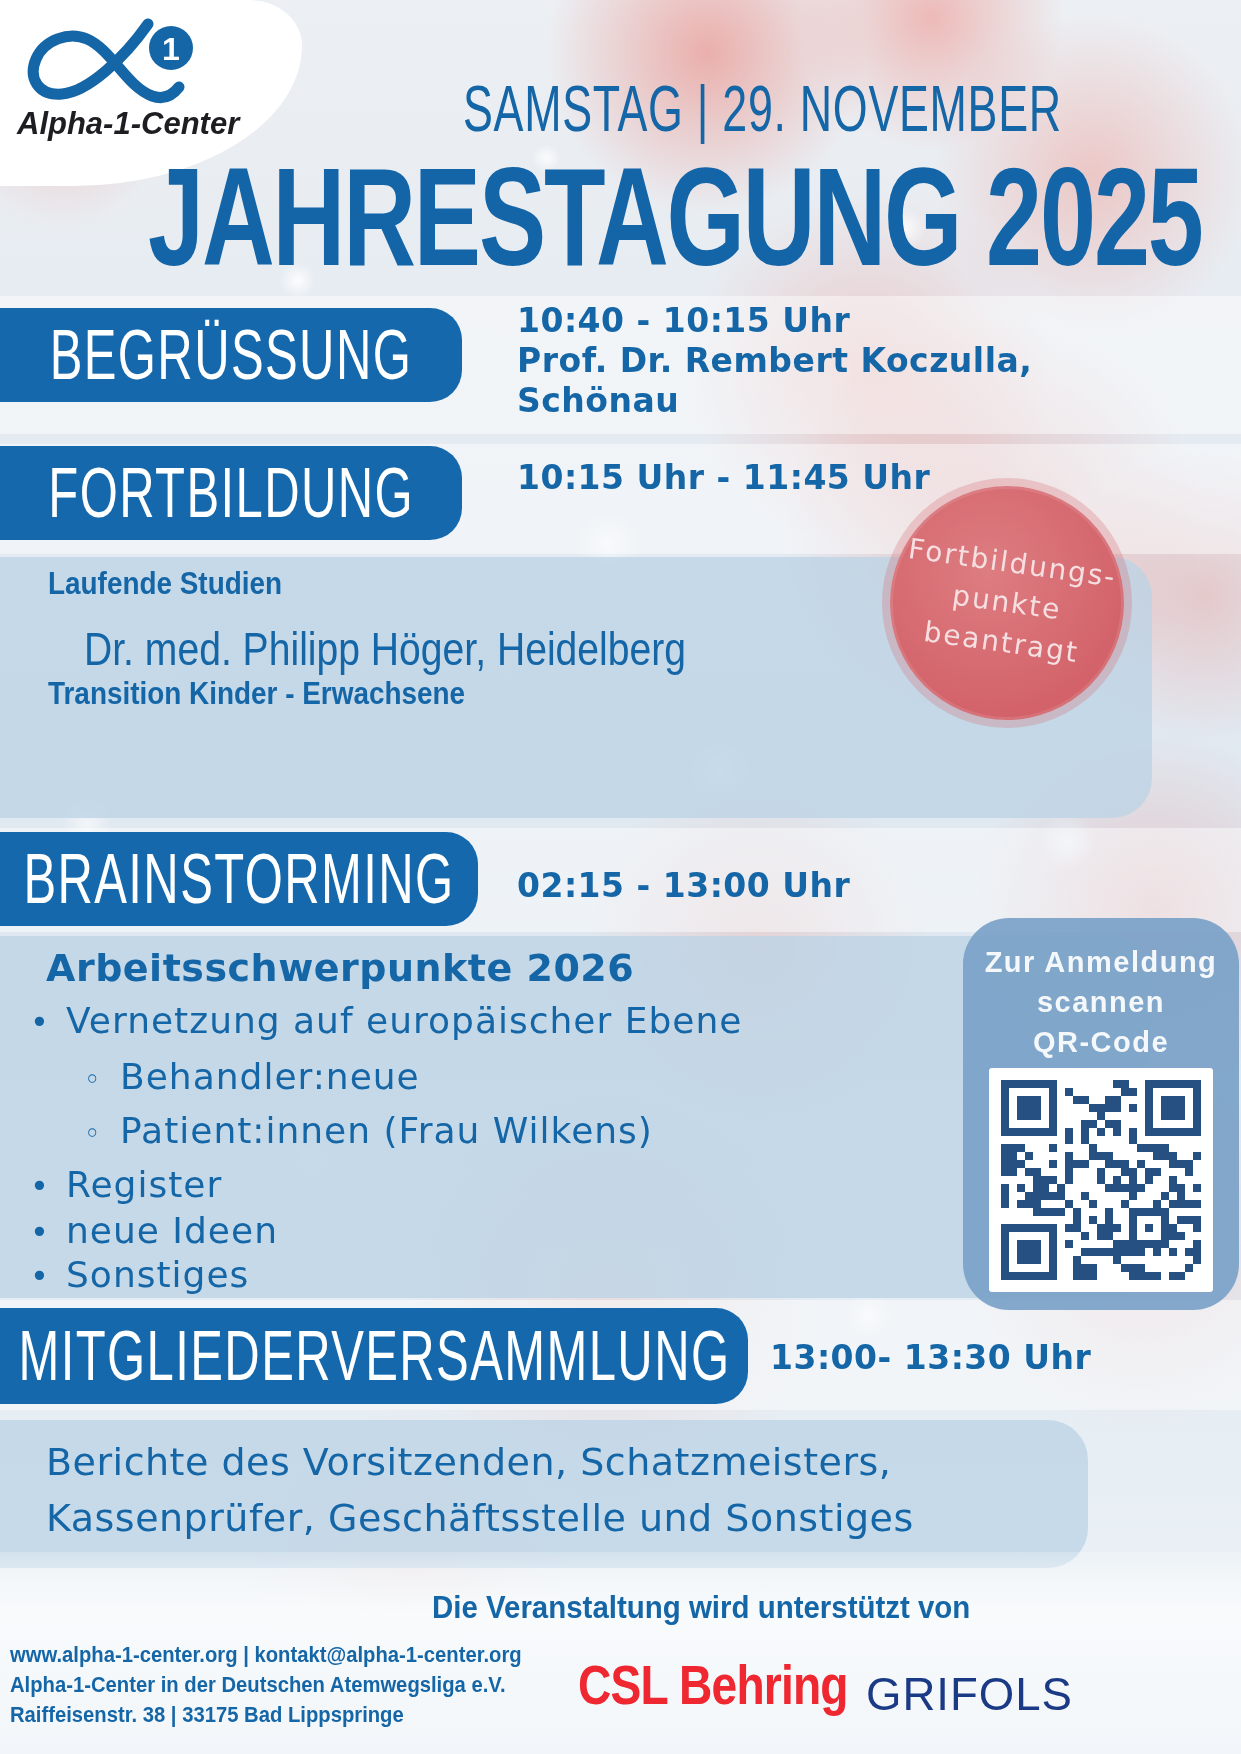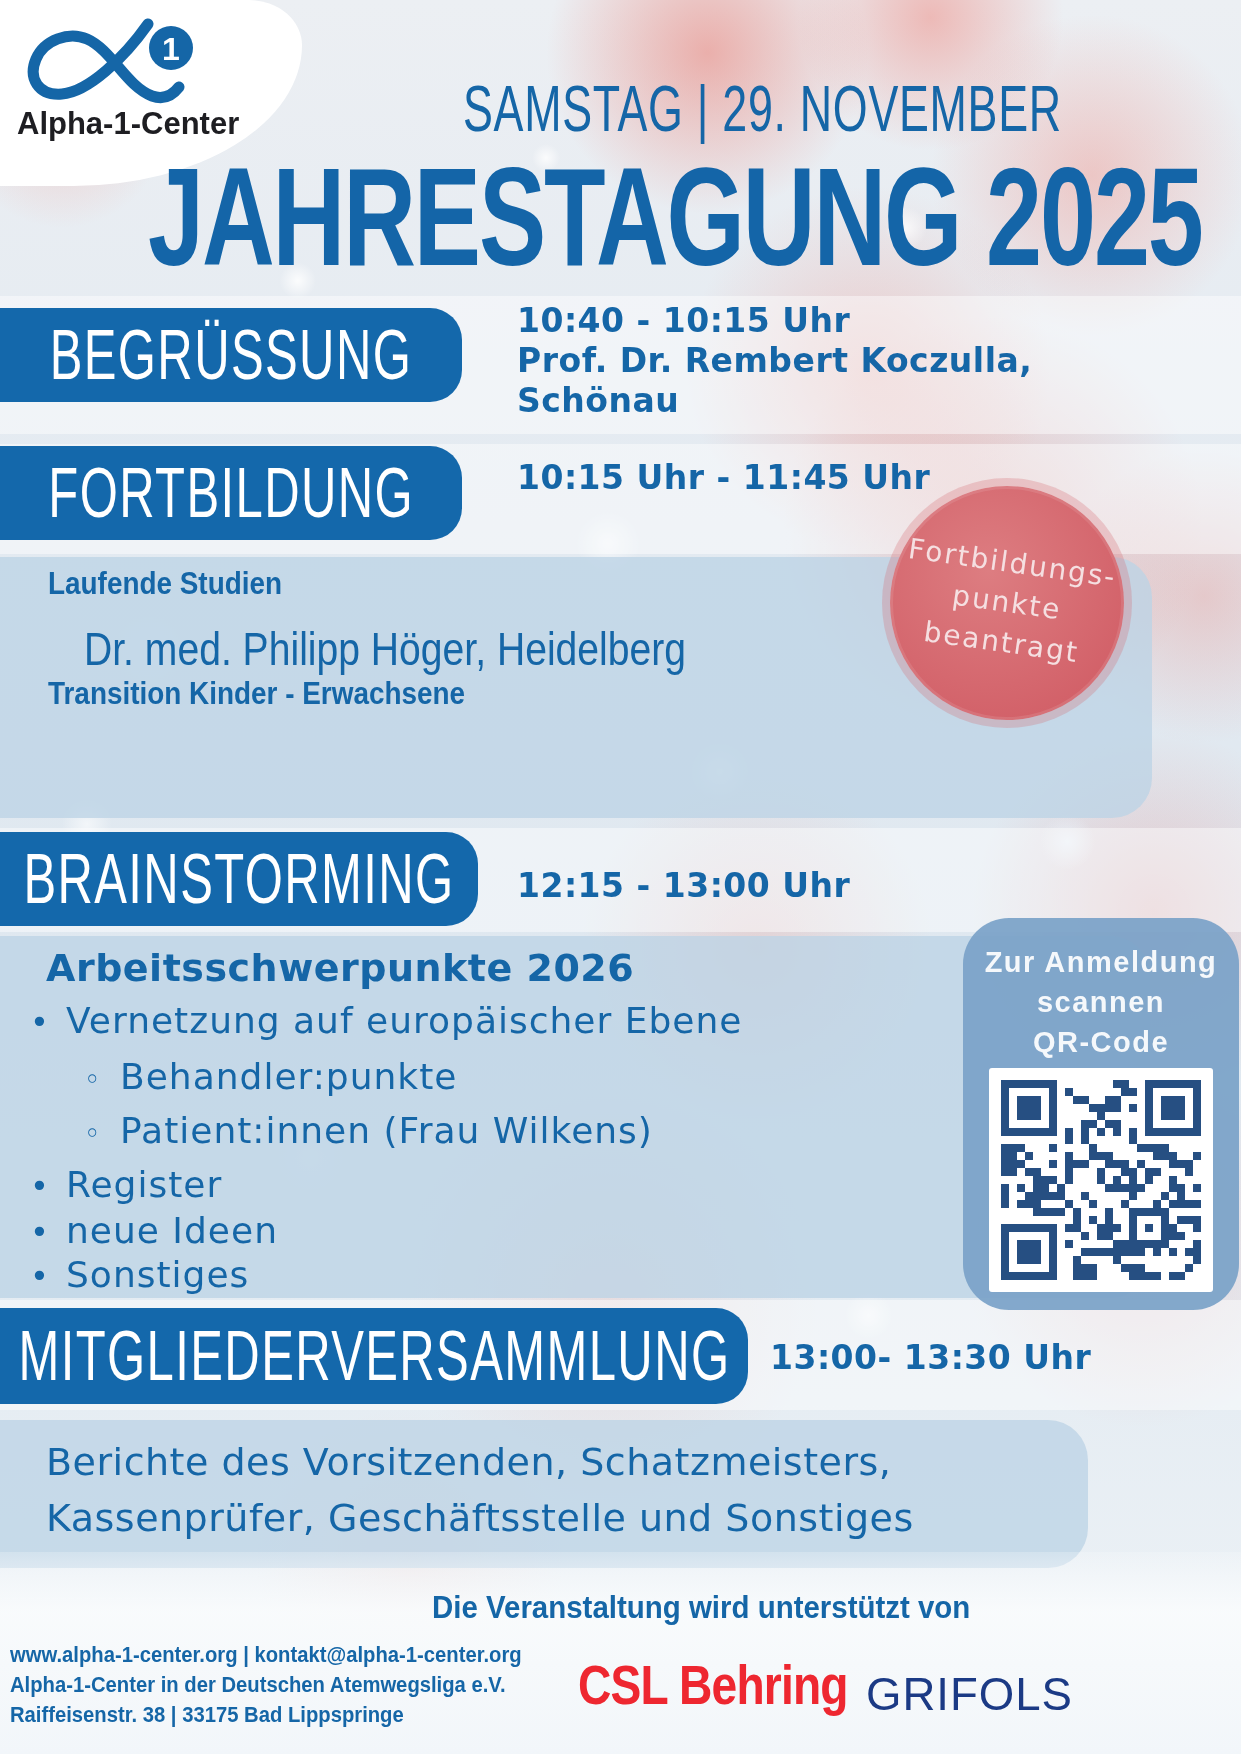--- a/index.html
+++ b/index.html
@@ -32,21 +32,21 @@
       radial-gradient(circle 55px at 12% 37%, rgba(226,238,247,0.9),  rgba(226,238,247,0) 70%),
       radial-gradient(circle 36px at 7% 47%,  rgba(255,255,255,0.6),  rgba(255,255,255,0) 70%),
       radial-gradient(circle 42px at 58% 44%, rgba(255,255,255,0.5),  rgba(255,255,255,0) 70%),
       radial-gradient(circle 60px at 90% 62%, rgba(240,247,252,0.7),  rgba(240,247,252,0) 70%),
       radial-gradient(circle 34px at 70% 75%, rgba(255,255,255,0.55), rgba(255,255,255,0) 70%),
       radial-gradient(circle 48px at 25% 66%, rgba(234,243,250,0.7),  rgba(234,243,250,0) 70%);}
   
   .logo-blob{position:absolute;left:0;top:0;width:302px;height:186px;background:#ffffff;
              border-radius:0 70px 100% 0 / 0 60px 100% 0;}
   .logo-svg{position:absolute;left:16px;top:12px;}
-  .logo-brand{position:absolute;left:17px;top:106px;font-size:31px;font-weight:700;color:#1e1e22;white-space:nowrap;}
+  .logo-brand{position:absolute;left:17px;top:106px;font-size:31px;font-weight:700;color:#1e1e22;white-space:nowrap;font-style:italic;}
   
   .cond{display:inline-block;transform-origin:left center;white-space:nowrap;}
   .date-line{position:absolute;left:463px;top:72px;font-size:64px;font-weight:400;color:#1566a7;letter-spacing:1px;}
   .date-line .cond{transform:scaleX(0.70);}
   .main-title{position:absolute;left:148px;top:136px;font-size:140px;font-weight:700;color:#1465a8;letter-spacing:-3px;}
   .main-title .cond{transform:scaleX(0.72);}
   
   .band{position:absolute;left:0;width:1241px;background:rgba(255,255,255,0.45);}
   
   .bar{position:absolute;left:0;background:#1468ab;border-radius:0 32px 32px 0;display:flex;align-items:center;justify-content:center;}
@@ -136,31 +136,31 @@
     <div class="badge-text">
       <div>Fortbildungs-</div>
       <div>punkte</div>
       <div>beantragt</div>
     </div>
   </div>
 
   <div class="bar" style="top:832px;height:94px;width:478px;justify-content:center;">
     <span class="lbl">BRAINSTORMING</span>
   </div>
-  <div class="time" style="left:517px;top:866px;">12:15 - 13:00 Uhr</div>
+  <div class="time" style="left:517px;top:866px;">02:15 - 13:00 Uhr</div>
 
   <div class="panel" style="top:936px;height:362px;width:1150px;"></div>
   <div class="heading" style="left:46px;top:946px;">Arbeitsschwerpunkte 2026</div>
   <div class="bullet l1" style="top:1000px;">
       <span class="mk">•</span>
       <span>Vernetzung auf europäischer Ebene</span>
     </div>
   <div class="bullet l2" style="top:1056px;">
       <span class="mk">◦</span>
-      <span>Behandler:punkte</span>
+      <span>Behandler:neue</span>
     </div>
   <div class="bullet l2" style="top:1110px;">
       <span class="mk">◦</span>
       <span>Patient:innen (Frau Wilkens)</span>
     </div>
   <div class="bullet l1" style="top:1164px;">
       <span class="mk">•</span>
       <span>Register</span>
     </div>
   <div class="bullet l1" style="top:1210px;">

